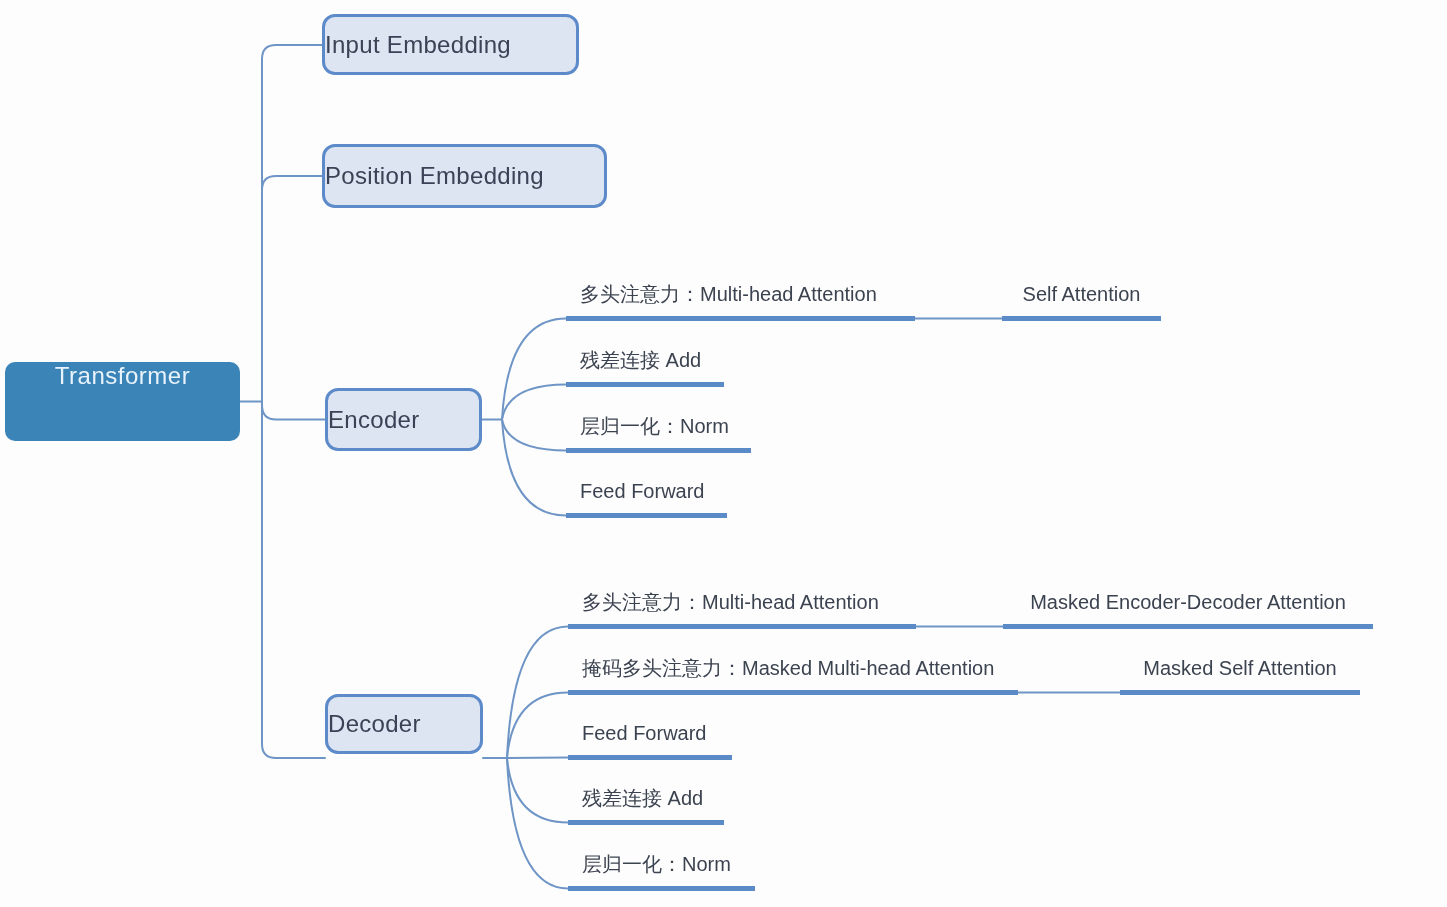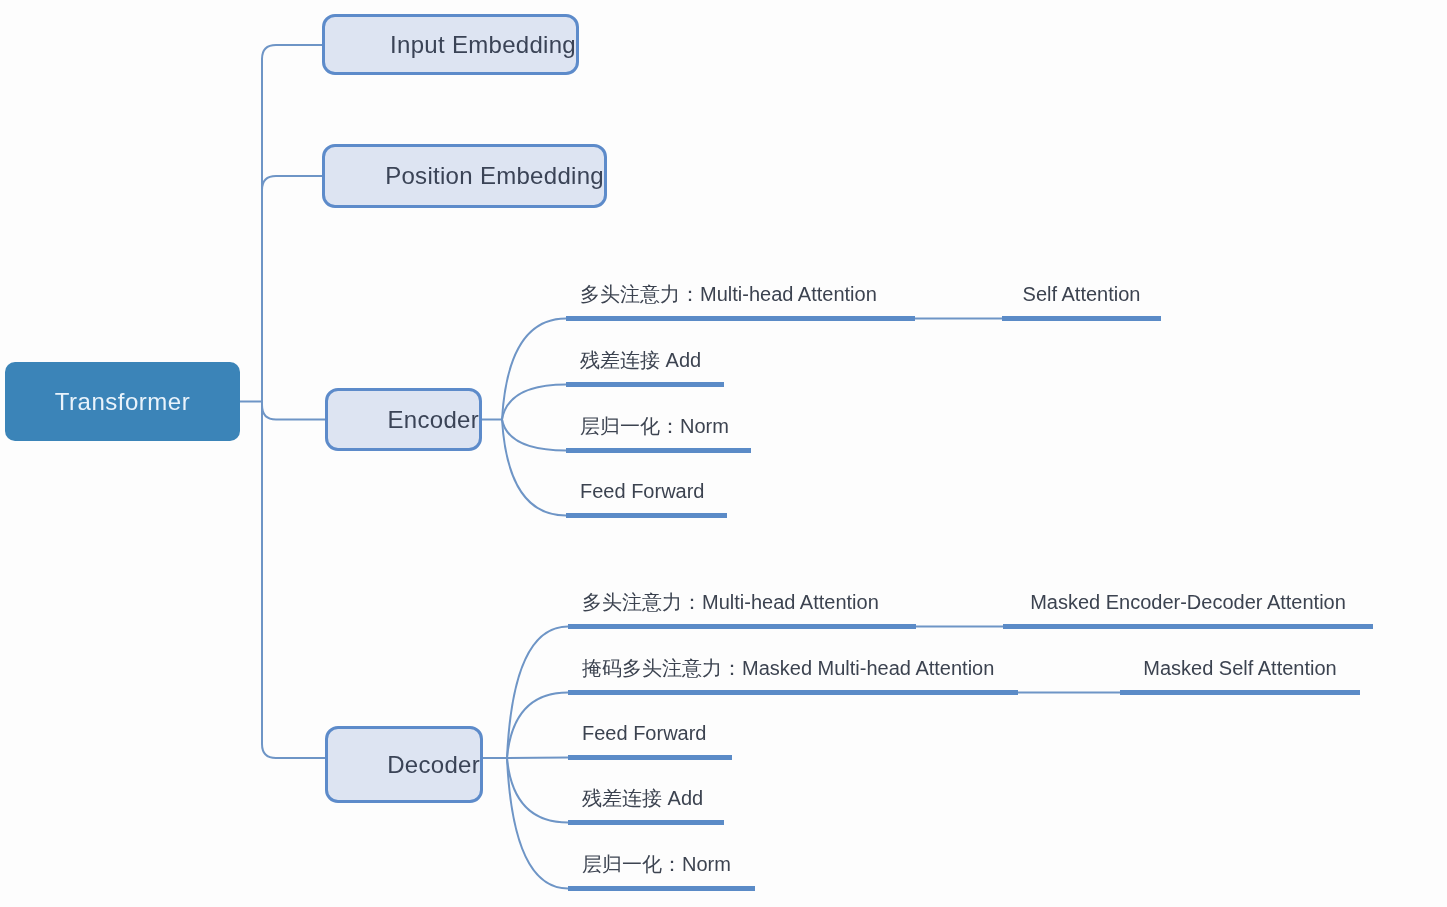--- a/index.html
+++ b/index.html
@@ -11,26 +11,26 @@
   html,body{margin:0;padding:0;background:#fff;}
   body{font-family:"Liberation Sans","DejaVu Sans",sans-serif;}
   .canvas{
     position:relative;width:1447px;height:907px;overflow:hidden;
     background:var(--canvas-bg);
   }
   svg.connectors{position:absolute;left:0;top:0;width:1447px;height:907px;}
   svg.connectors path{fill:none;stroke:var(--connector);stroke-width:2;stroke-linecap:round;}
 
   .root-node{
-    position:absolute;display:flex;align-items:center;justify-content:center;
+    position:absolute;display:flex;align-items:flex-start;justify-content:center;
     background:var(--root-bg);color:var(--root-text);
     border-radius:10px;font-size:24px;letter-spacing:.5px;
   }
   .box-node{
-    position:absolute;display:flex;align-items:center;justify-content:flex-end;
+    position:absolute;display:flex;align-items:center;justify-content:flex-start;
     background:var(--box-bg);border:3px solid var(--box-border);
     border-radius:13px;font-size:24px;color:var(--box-text);
     box-sizing:border-box;letter-spacing:.3px;
   }
   .line-node{
     position:absolute;box-sizing:border-box;
     font-size:20px;line-height:26px;color:var(--item-text);
     padding:0 4px 9px 14px;
     border-bottom:5px solid var(--underline);
     white-space:nowrap;
@@ -77,21 +77,21 @@
 
   <div class="box-node" style="left:322px;top:14px;width:257px;height:61px">
     <span class="label">Input Embedding</span>
   </div>
   <div class="box-node" style="left:325px;top:388px;width:157px;height:63px">
     <span class="label">Encoder</span>
   </div>
   <div class="box-node" style="left:322px;top:144px;width:285px;height:64px">
     <span class="label">Position Embedding</span>
   </div>
-  <div class="box-node" style="left:325px;top:726px;width:158px;height:77px">
+  <div class="box-node" style="left:325px;top:694px;width:158px;height:60px">
     <span class="label">Decoder</span>
   </div>
 
   <div class="line-node" style="left:566px;top:281px;width:349px">
     <span class="label">多头注意力：Multi-head Attention</span>
   </div>
   <div class="line-node centered" style="left:1002px;top:281px;width:159px">
     <span class="label">Self Attention</span>
   </div>
   <div class="line-node" style="left:566px;top:347px;width:158px">

